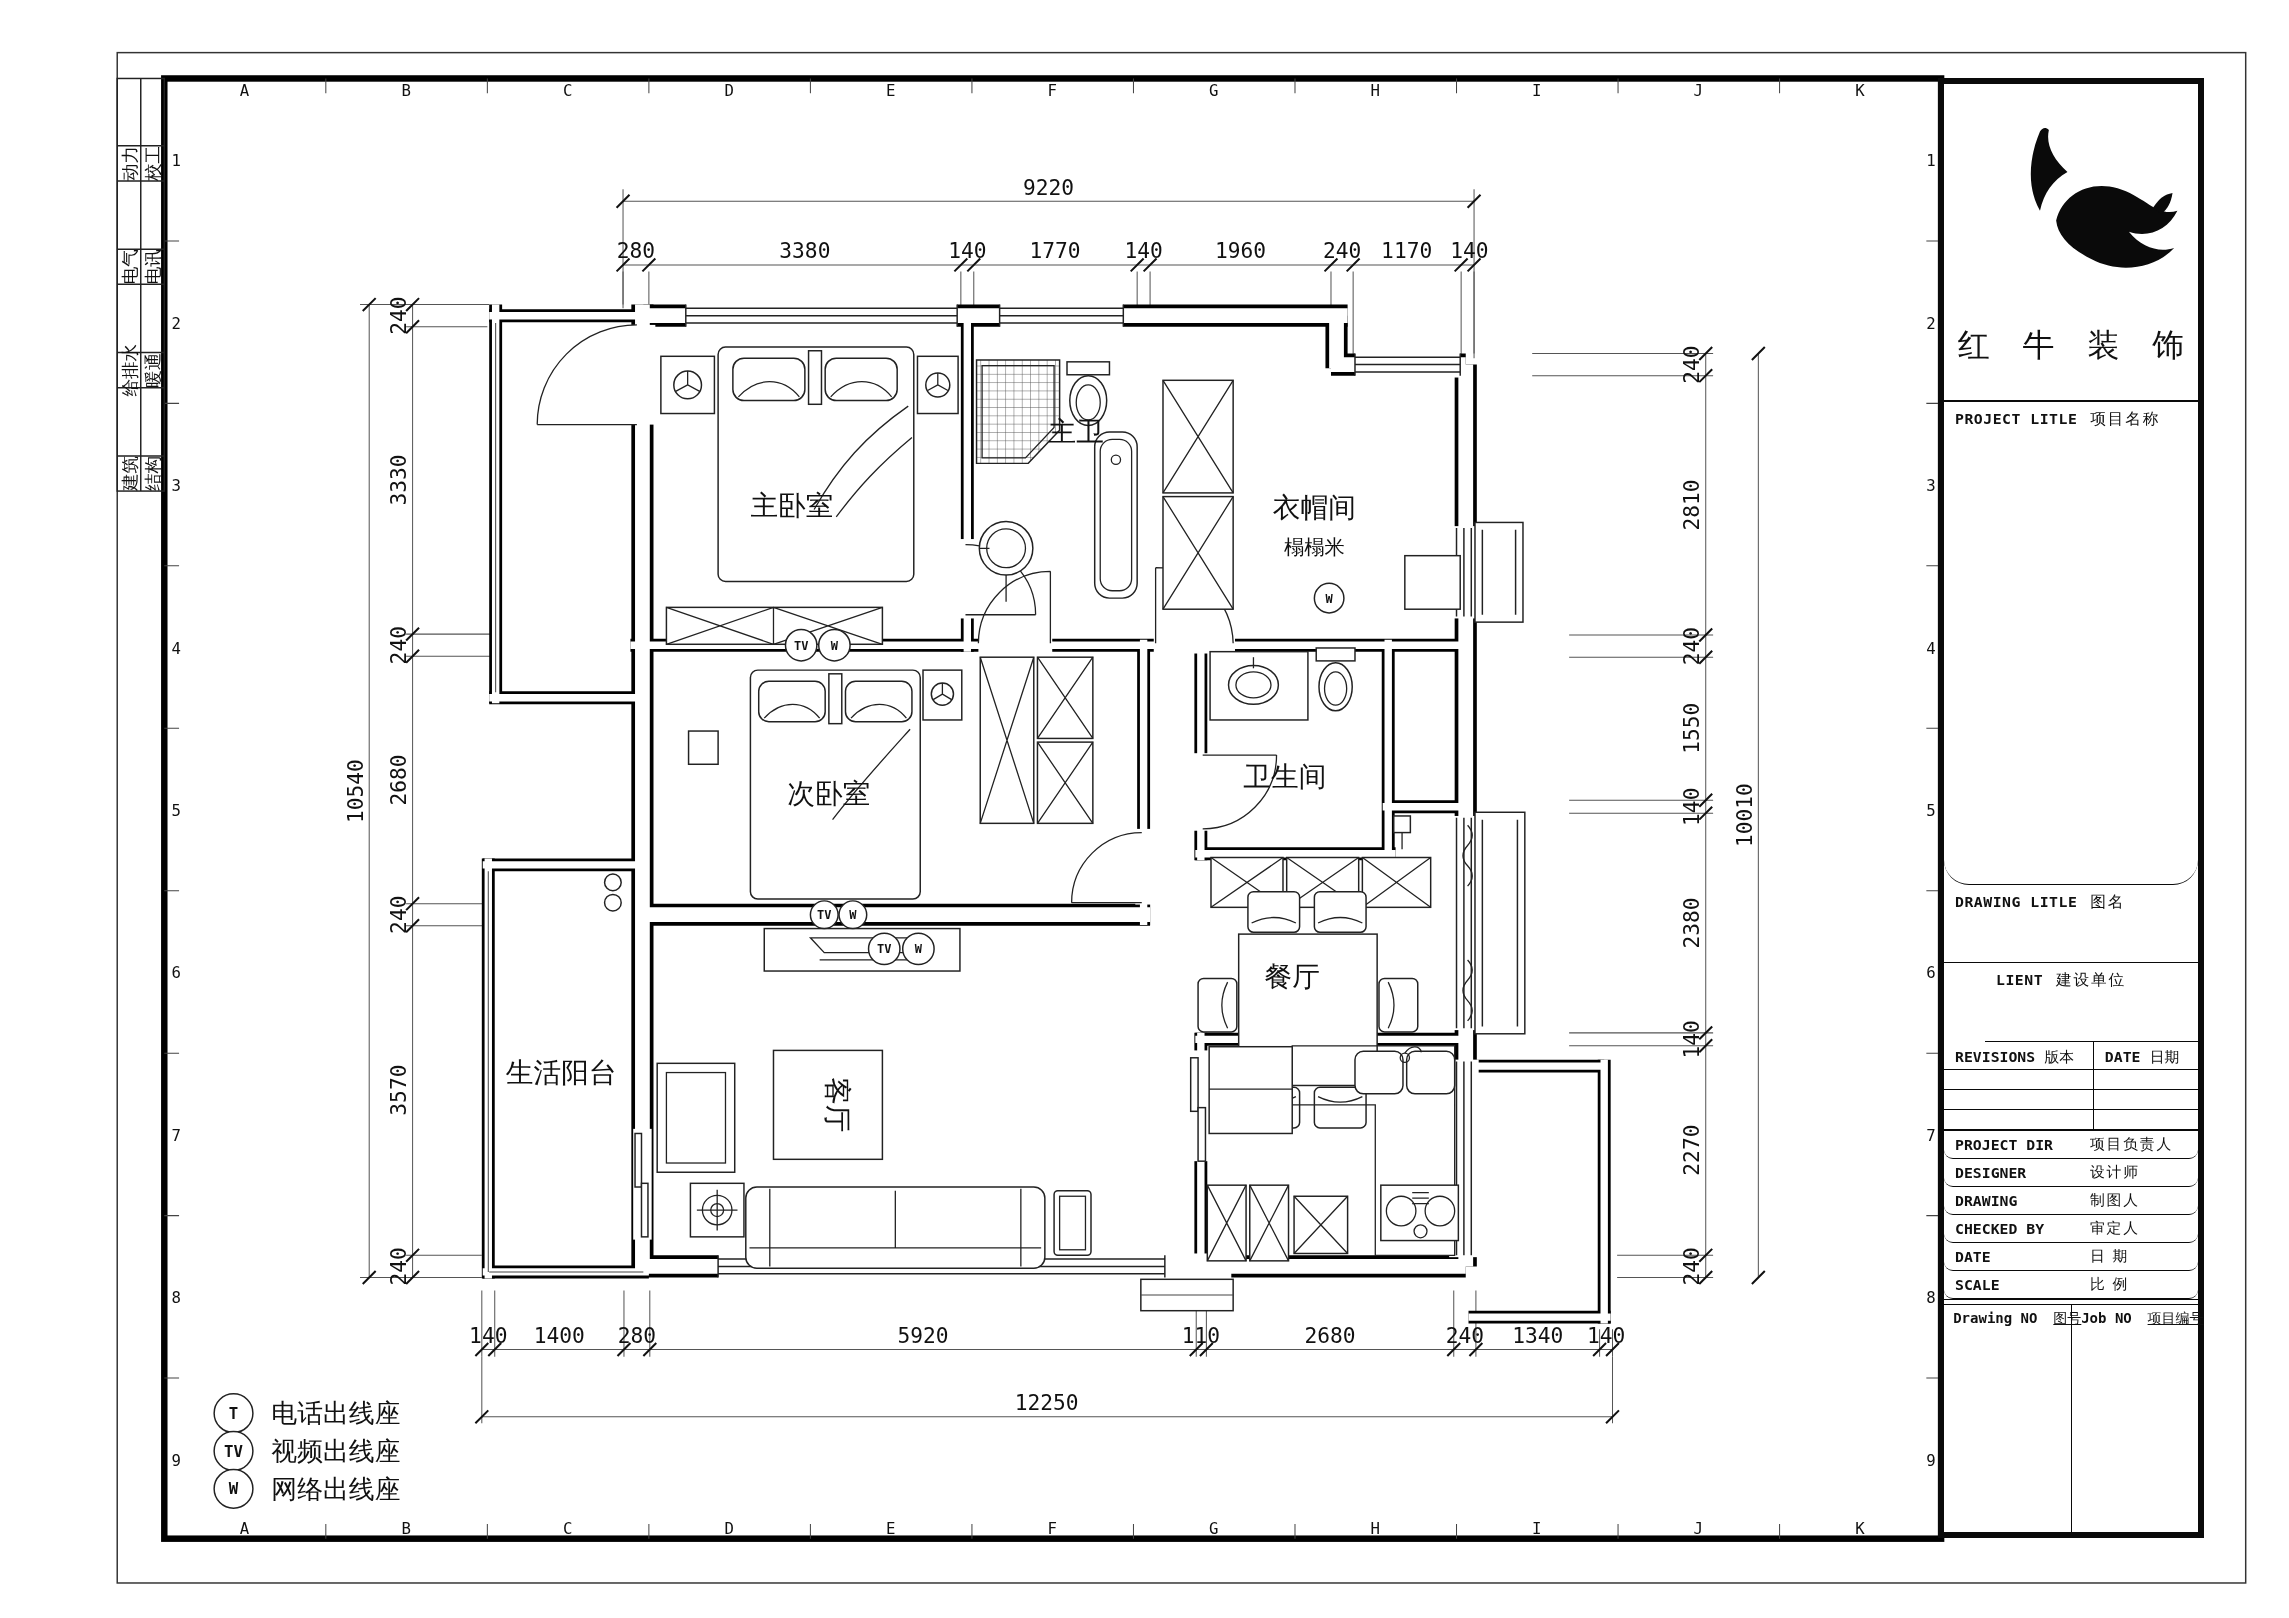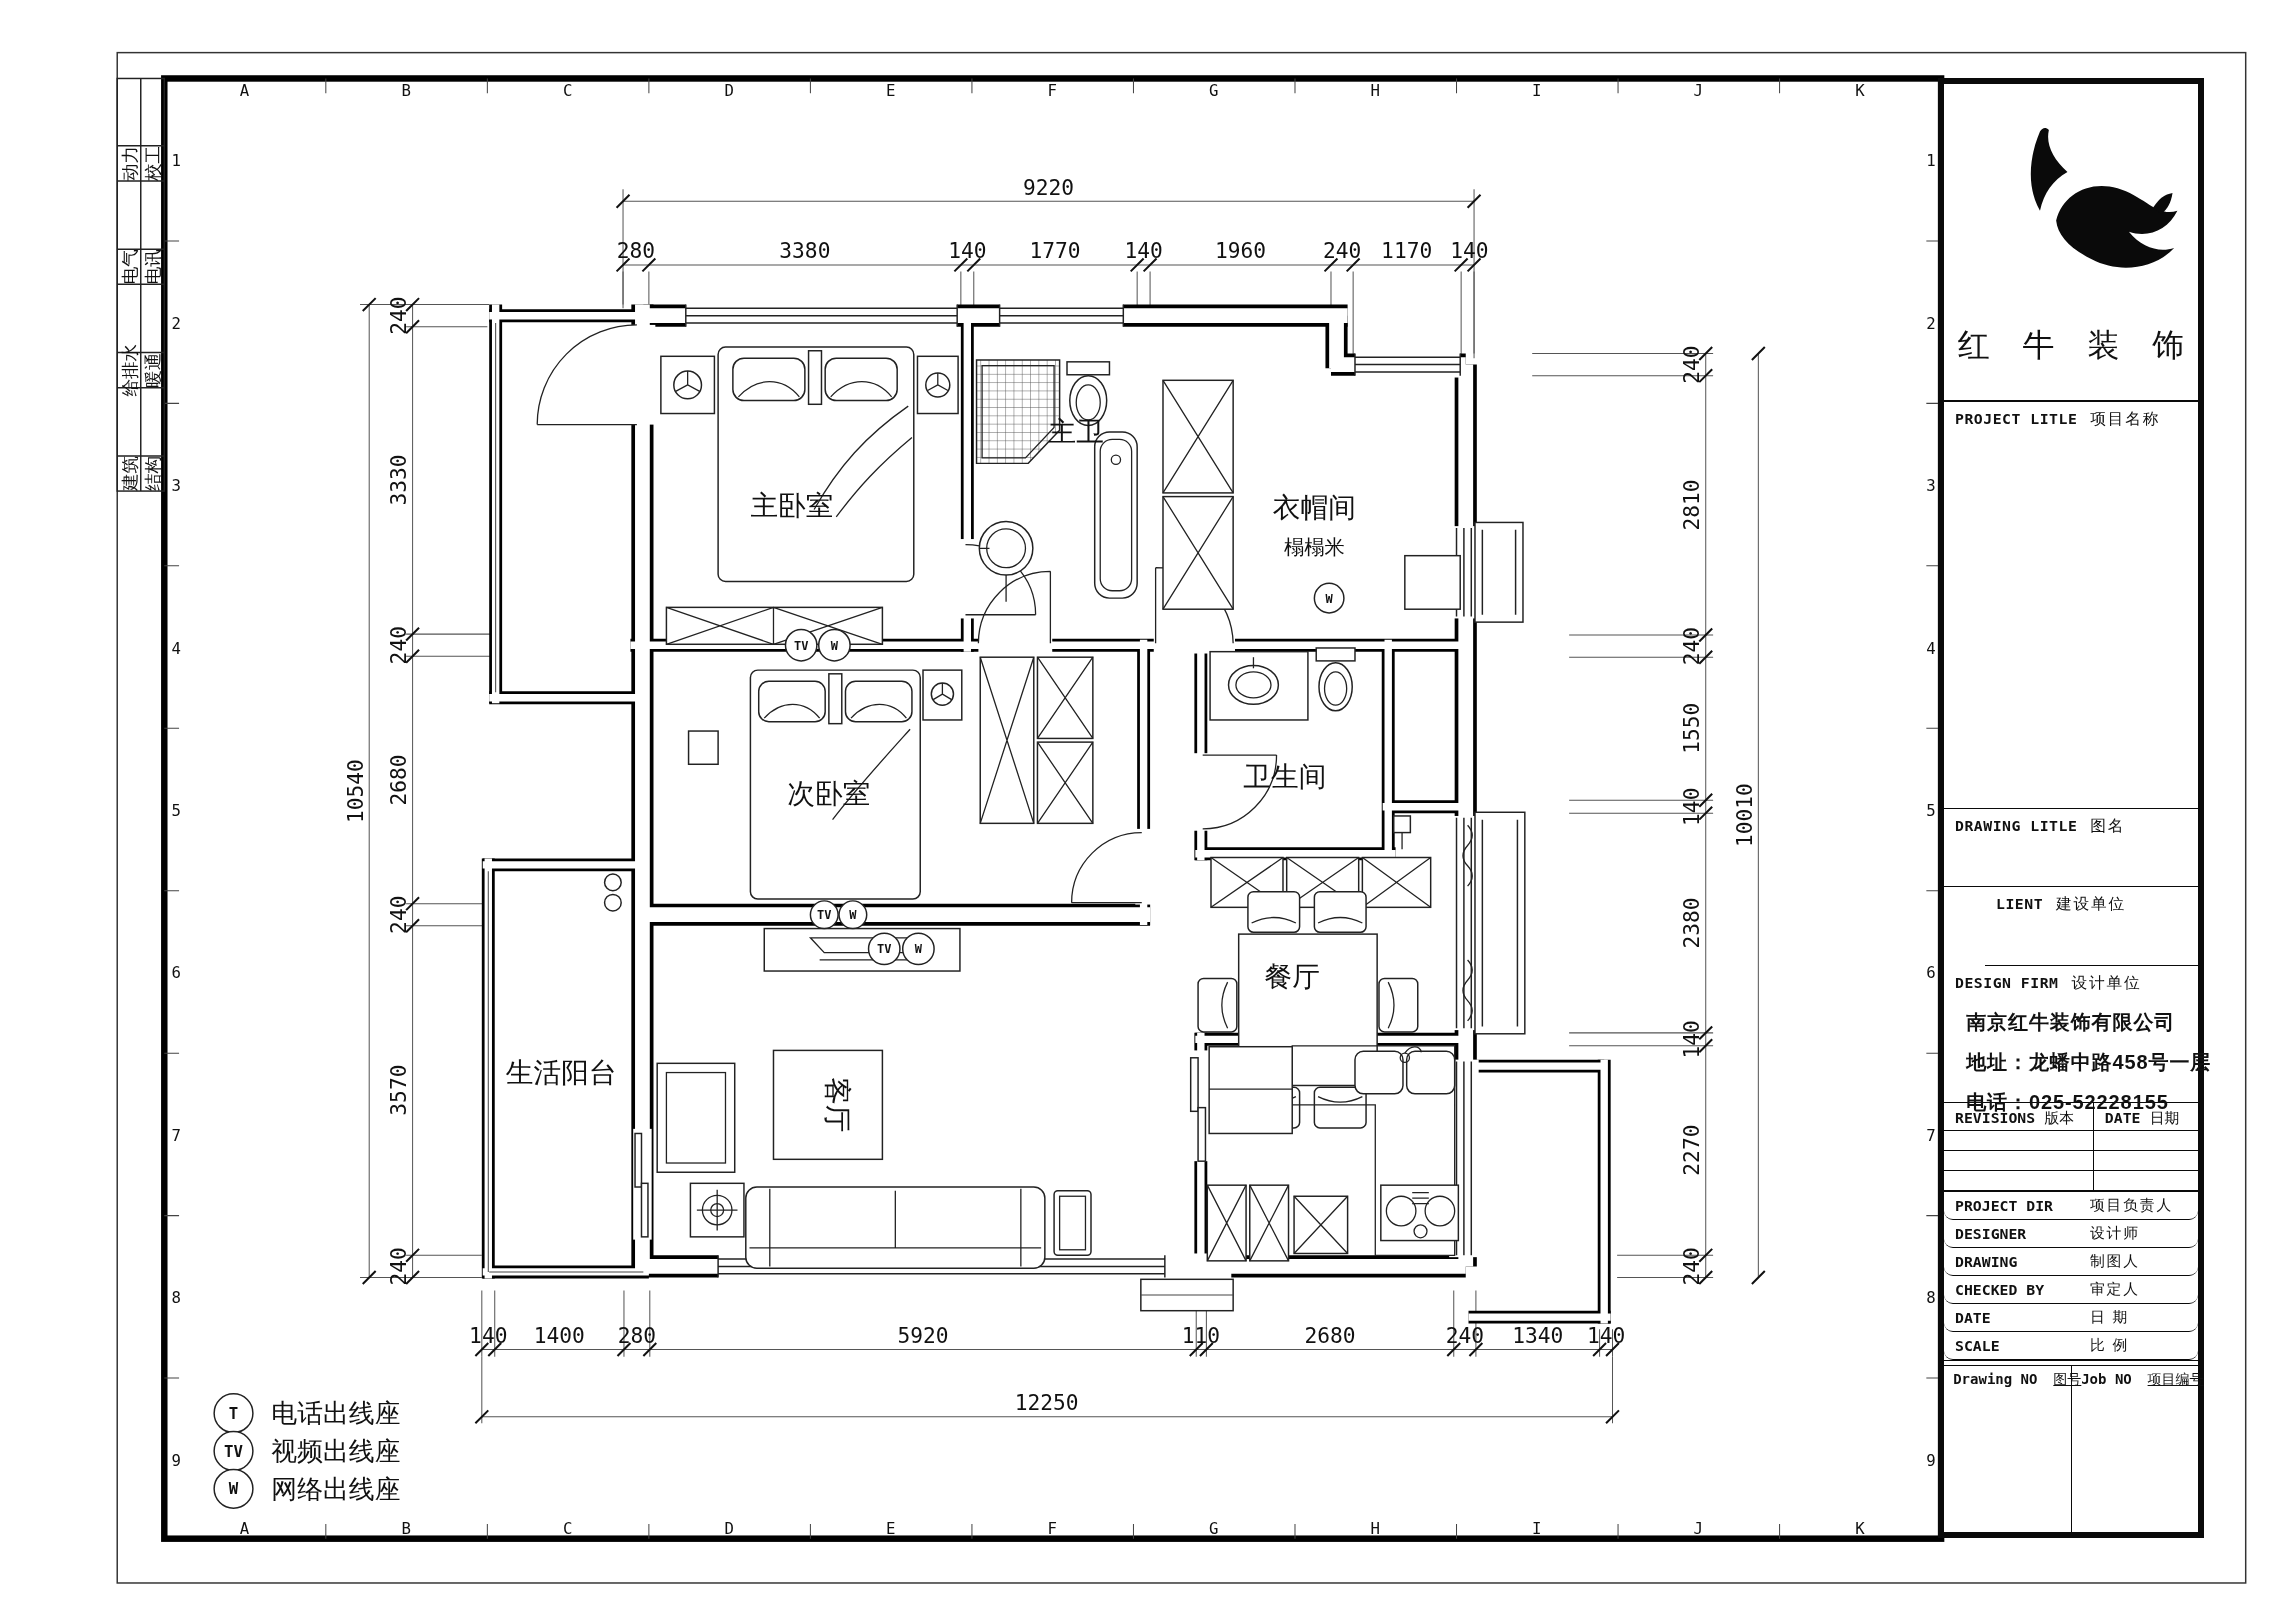--- a/index.html
+++ b/index.html
@@ -28,21 +28,21 @@
   .legT{font:28px "Liberation Sans",sans-serif;fill:#111;}
   .legS{font:600 17px "DejaVu Sans Mono",monospace;fill:#111;text-anchor:middle;}
   
   .tb{position:absolute;left:1938px;top:78px;width:266px;height:1460px;border:6.5px solid #0a0a0a;
       box-sizing:border-box;background:#fff;display:flex;flex-direction:column;}
   .tb-sec{border-bottom:1.8px solid #0a0a0a;box-sizing:border-box;flex:0 0 auto;position:relative;}
   .tb-logo{height:316px;display:flex;flex-direction:column;align-items:center;justify-content:center;border-bottom:2.8px solid #0a0a0a;}
   .tb-company{font-size:32px;letter-spacing:12px;padding-left:12px;margin-top:13px;white-space:nowrap;}
   .tb-lab{padding:7.4px 11px 0 11px;font:600 14.8px "DejaVu Sans Mono",monospace;letter-spacing:0.5px;white-space:nowrap;}
   .tb-lab .zh{font:15.7px "Liberation Sans",sans-serif;margin-left:13px;letter-spacing:1.8px;}
-  .h-project{height:407px;}
+  .h-project{height:483px;border-radius:25px;}
   .h-drawing{height:78px;}
   .h-lient{height:79px;margin-left:41px;}
   .h-design{height:137px;}
   .firm{margin:14.8px 9.2px 0 9.2px;text-align:left;}
   .firm div{font:600 20px "Liberation Sans",sans-serif;letter-spacing:0.9px;margin:0 0 13px 13px;white-space:nowrap;}
   .rev{height:89px;display:grid;grid-template-columns:59% 41%;grid-template-rows:28px 20px 20px 20px;}
   .rev > div{border-right:1.8px solid #0a0a0a;border-bottom:1.4px solid #0a0a0a;box-sizing:border-box;}
   .rev > div:nth-child(2n){border-right:none;}
   .rev .hd{font:600 14.8px "DejaVu Sans Mono",monospace;padding:5.5px 0 0 11px;white-space:nowrap;}
   .rev .hd .zh{font:14.8px "Liberation Sans",sans-serif;margin-left:9.2px;}
@@ -505,28 +505,20 @@
   </div>
   <div class="tb-sec h-project">
     <div class="tb-lab"><span>PROJECT LITLE</span><span class="zh">项目名称</span></div>
   </div>
   <div class="tb-sec h-drawing">
     <div class="tb-lab"><span>DRAWING LITLE</span><span class="zh">图名</span></div>
   </div>
   <div class="tb-sec h-lient">
     <div class="tb-lab"><span>LIENT</span><span class="zh">建设单位</span></div>
   </div>
-  <div class="tb-sec h-design">
-    <div class="tb-lab"><span>DESIGN FIRM</span><span class="zh">设计单位</span></div>
-    <div class="firm">
-      <div>南京红牛装饰有限公司</div>
-      <div>地址：龙蟠中路458号一层</div>
-      <div>电话：025-52228155</div>
-    </div>
-  </div>
   <div class="tb-sec rev">
     <div class="hd"><span>REVISIONS</span><span class="zh">版本</span></div>
     <div class="hd"><span>DATE</span><span class="zh">日期</span></div>
     <div></div>
         <div></div>
     <div></div>
         <div></div>
     <div></div>
         <div></div>
   </div>

